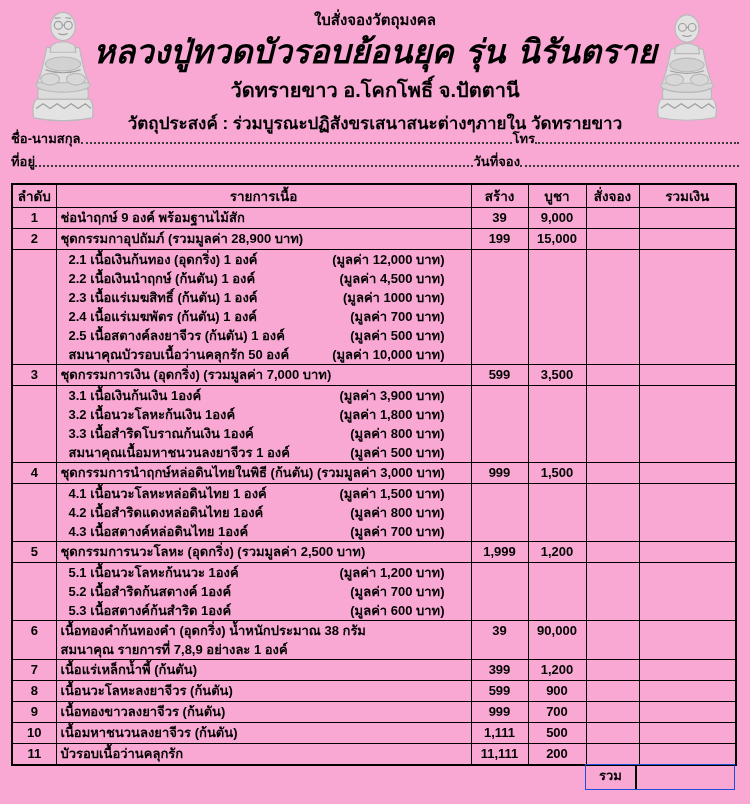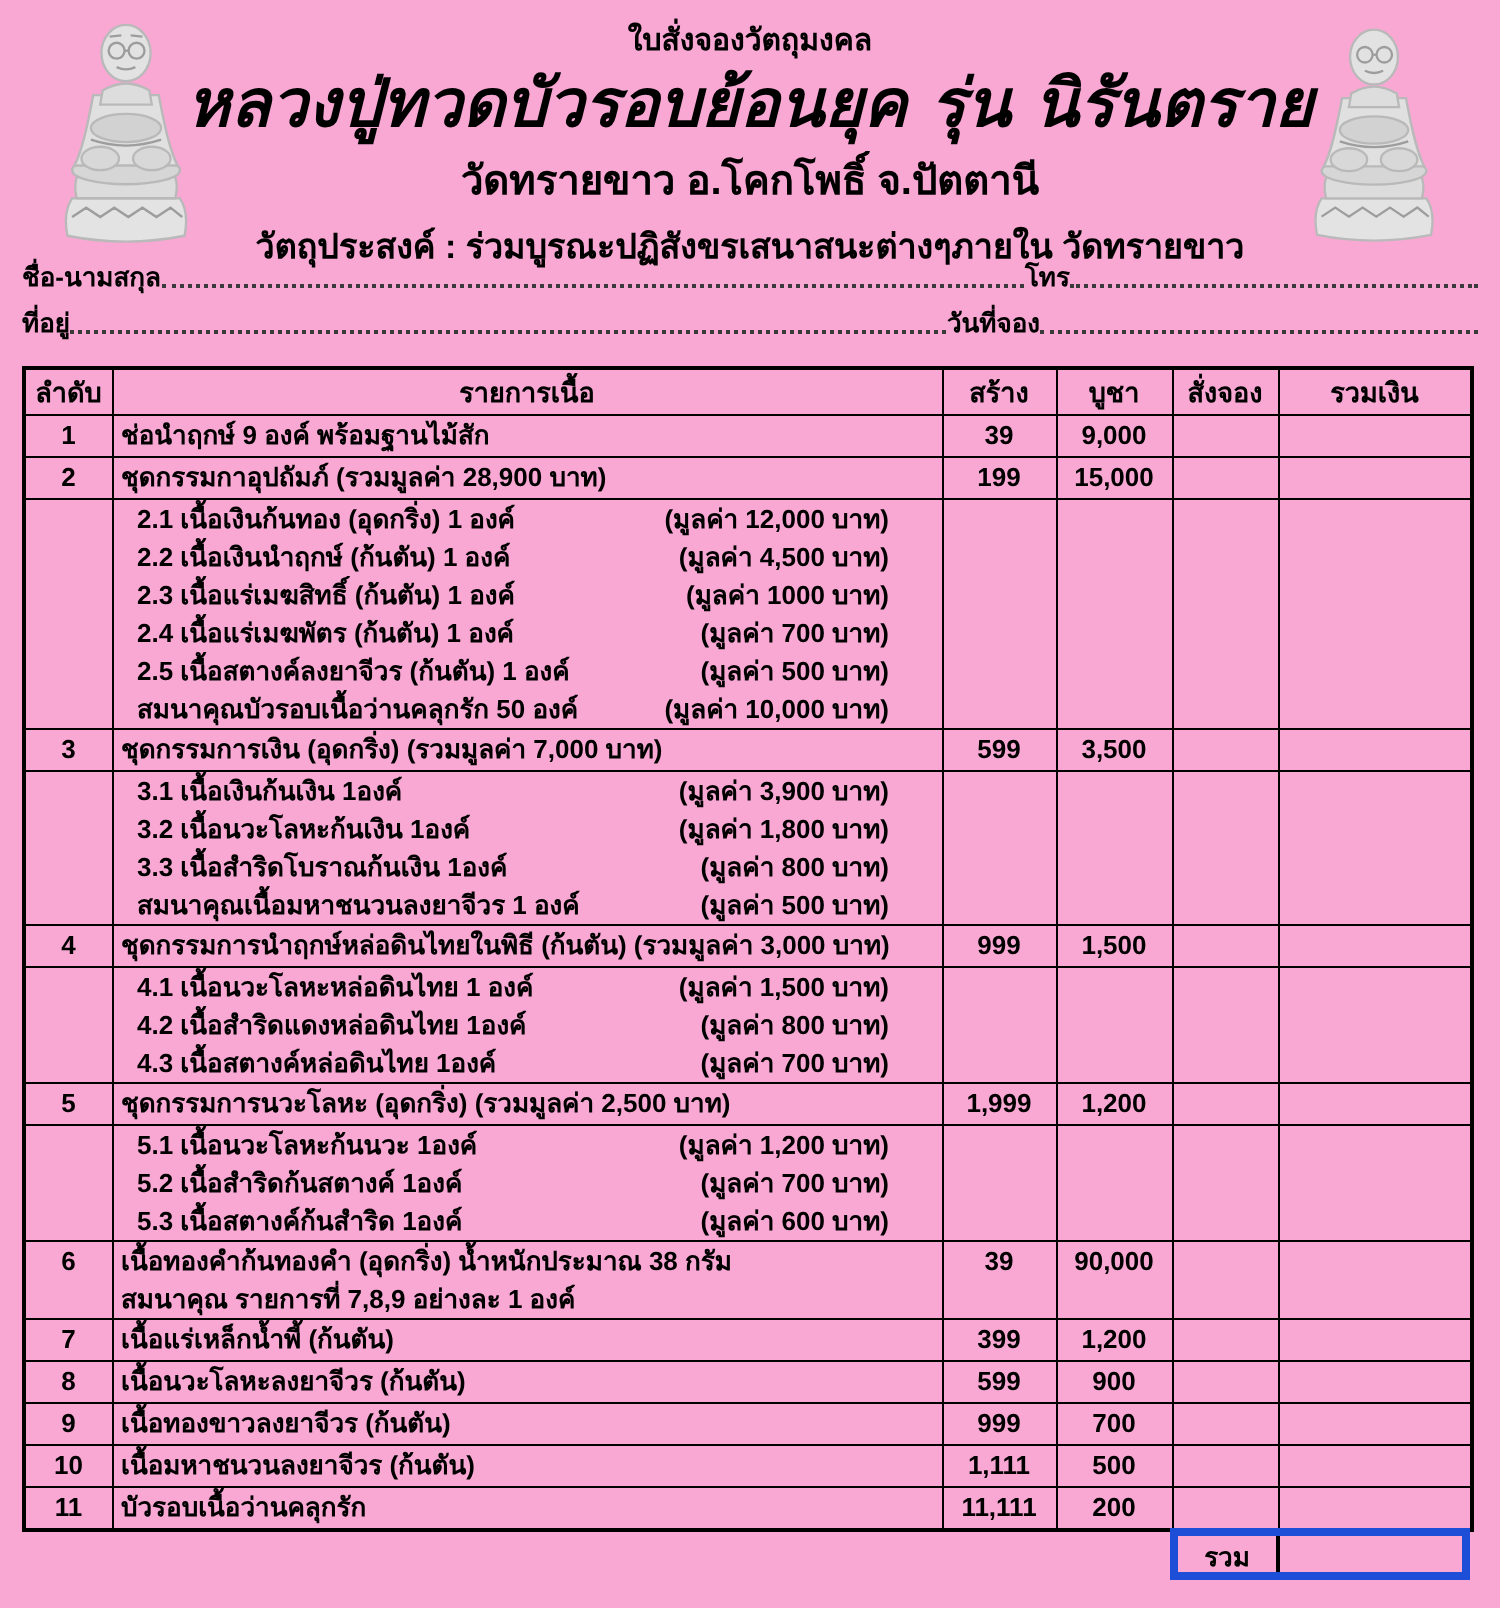--- a/index.html
+++ b/index.html
@@ -34,21 +34,21 @@
   td.num{text-align:center;line-height:20px;margin-top:35px;}
   .main-row td{height:20px;}
   .itemcell{padding:0 4px;line-height:20px;}
   .itemcell .l2{line-height:18px;}
   .subcell{padding:0;}
   .subline{display:flex;justify-content:space-between;height:19px;line-height:19px;padding:0 26px 0 12px;}
   .subline .desc{white-space:nowrap;}
   .subline .val{white-space:nowrap;margin-left:13px;}
 
   
-  .total-box{display:flex;box-sizing:border-box;width:150px;height:26px;border:4px solid #1d4ed8;margin:-2px 15px 0 auto;}
+  .total-box{display:flex;box-sizing:border-box;width:150px;height:26px;border:1px solid #1d4ed8;margin:-2px 15px 0 auto;}
   .total-box .tlbl{box-sizing:border-box;width:51px;border-right:2px solid #000;text-align:center;font-weight:700;font-size:13px;line-height:22px;}
   .total-box .tval{flex:1;}
 </style>
 </head>
 <body>
 
 <div class="page">
 
   <div class="hdr">
     <svg class="amulet left" width="82" height="120" viewBox="0 0 70 100">

